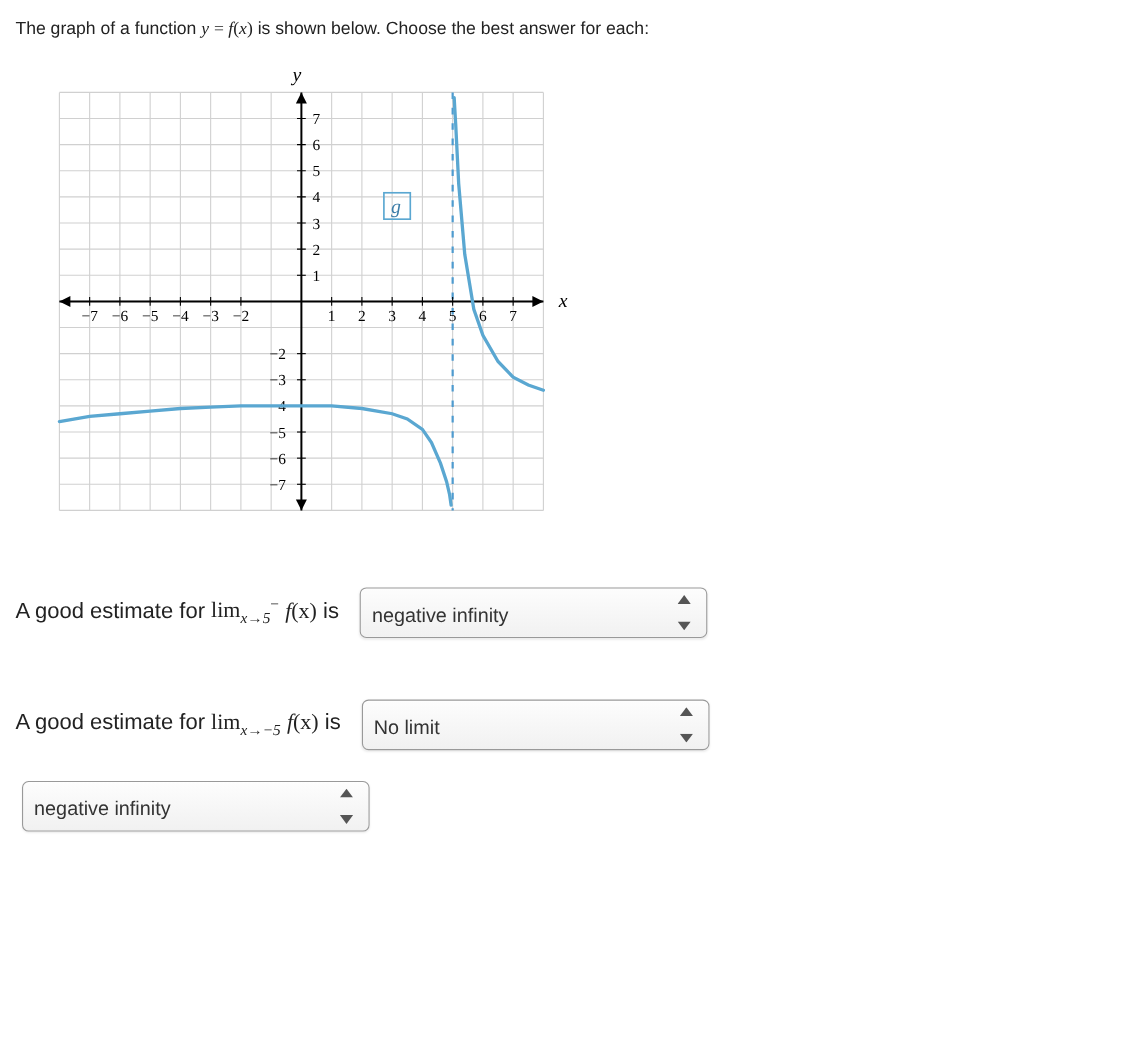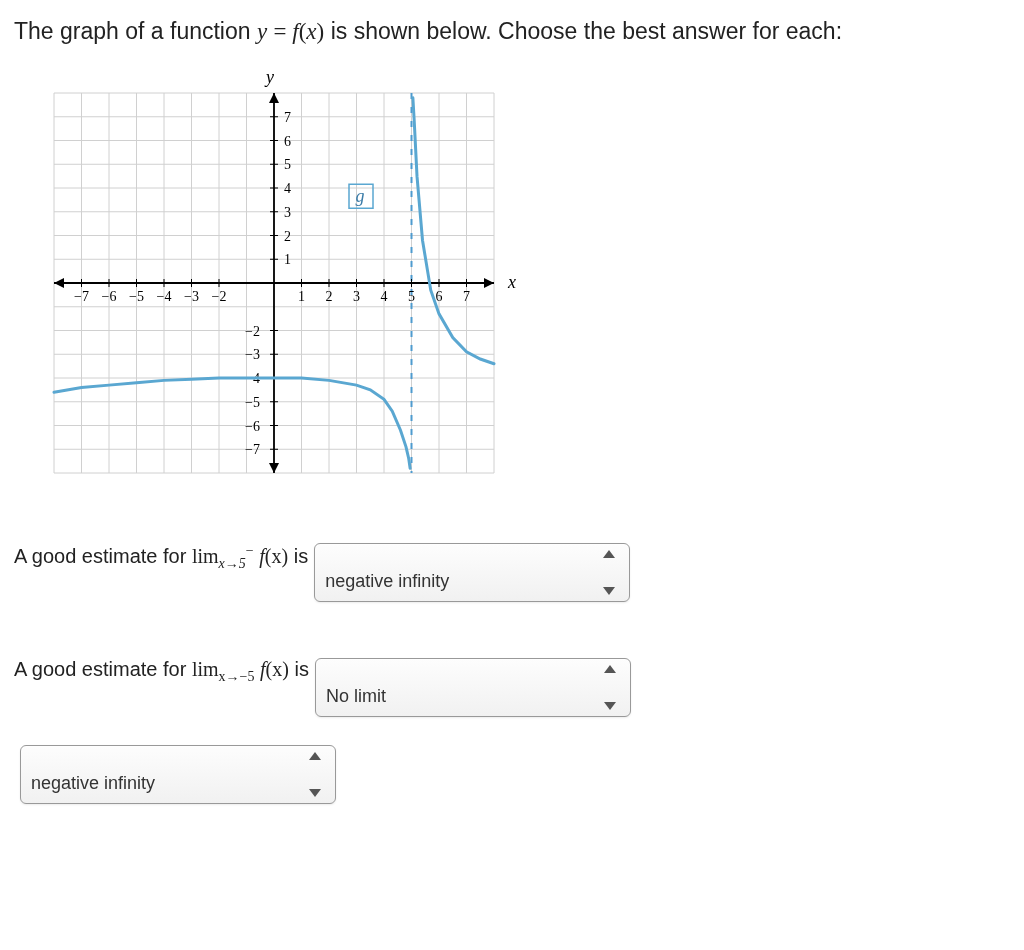--- a/index.html
+++ b/index.html
@@ -6,52 +6,53 @@
     font-family: -apple-system, BlinkMacSystemFont, "Segoe UI", Helvetica, Arial, sans-serif;
     font-size: 20px;
     color: #222;
     margin: 0;
     padding: 18px 14px;
     width: 1024px;
     box-sizing: border-box;
     background: #fff;
   }
   .intro {
-    font-size: 23px;
+    font-size: 16px;
     color: #222;
     margin-bottom: 18px;
   }
   .mi { font-style: italic; font-family: 'Times New Roman', serif; }
   .mo { font-family: 'Times New Roman', serif; }
   .chart-wrap {
     position: relative;
     width: 520px;
     height: 440px;
     margin-bottom: 40px;
   }
   svg { display:block; }
   .row {
     display: flex;
-    align-items: flex-start;
+    align-items: center;
     flex-wrap: wrap;
     margin: 28px 0;
     font-size: 20px;
+    gap: 13px;
   }
   .row .math {
     font-family: 'Times New Roman', serif;
   }
   .select {
     position: relative;
     display: inline-flex;
     align-items: center;
     min-width: 270px;
     height: 40px;
     border: 1px solid #999;
     border-radius: 6px;
-    padding: 17px 34px 0 10px;
+    padding: 4px 34px 0 10px;
     margin-left: 6px;
     box-shadow: 0 1px 2px rgba(0,0,0,0.08), inset 0 1px 0 rgba(255,255,255,0.6);
     font-size: 18px;
     color: #333;
     background: linear-gradient(#fdfdfd,#f1f1f1);
     cursor: pointer;
   }
   .select .stepper {
     position: absolute;
     right: 6px;
@@ -191,21 +192,21 @@
           </svg>
       <svg viewBox="0 0 12 8">
             <polygon points="0,0 12,0 6,8" fill="#555"></polygon>
           </svg>
         </span>
       </div>
     </div>
     <div class="row">
     </div>
     <div class="row">
-      <span>A good estimate for <span class="math">lim<sub style="">x→−5</sub></span> <span class="mi">f</span><span class="mo">(x)</span> is </span>
+      <span>A good estimate for <span class="math">lim<sub style="font-style:italic">x→−5</sub></span> <span class="mi">f</span><span class="mo">(x)</span> is </span>
       <div class="select">
         <span>No limit</span>
         <span class="stepper">
       <svg viewBox="0 0 12 8">
             <polygon points="6,0 12,8 0,8" fill="#555"></polygon>
           </svg>
       <svg viewBox="0 0 12 8">
             <polygon points="0,0 12,0 6,8" fill="#555"></polygon>
           </svg>
         </span>

